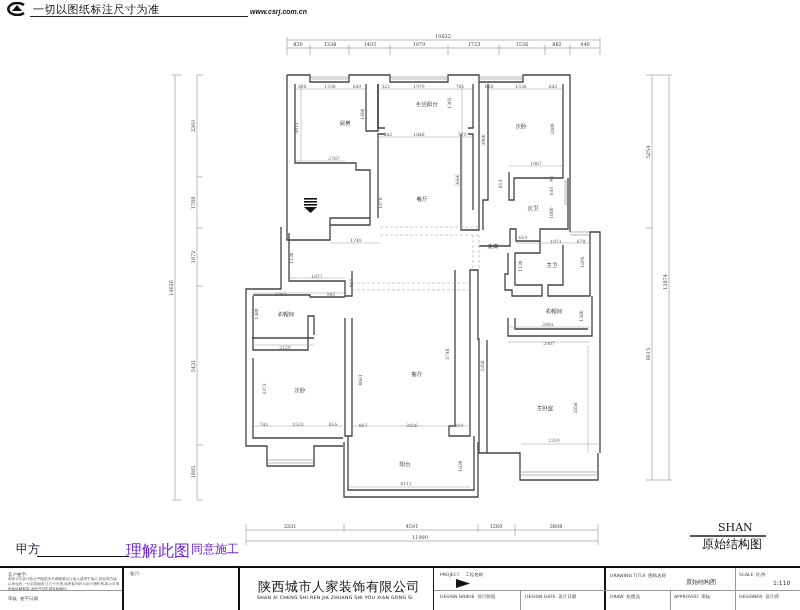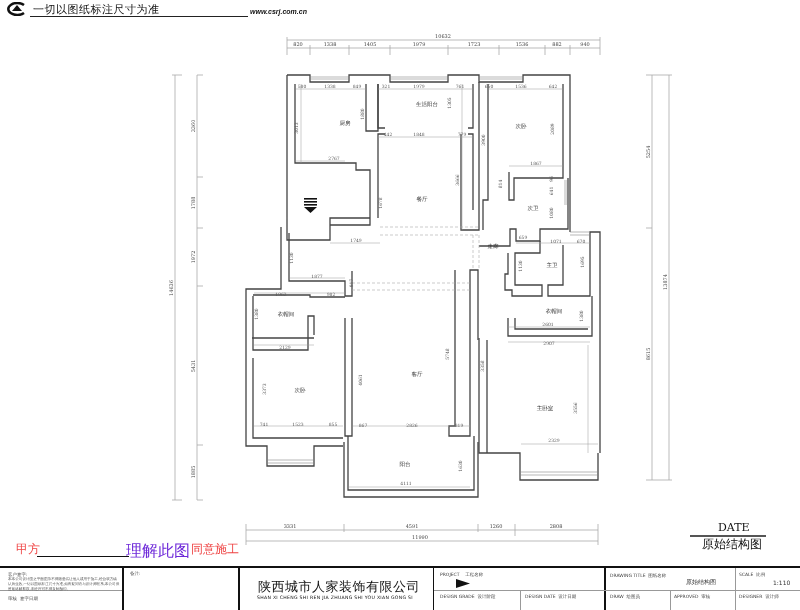--- a/index.html
+++ b/index.html
@@ -6,24 +6,24 @@
   body{width:800px;height:610px;position:relative;overflow:hidden;font-family:"DejaVu Serif",serif;color:#222;}
   .abs{position:absolute;}
   .hdr-title{left:33px;top:2px;font-size:11px;letter-spacing:0.5px;color:#111;font-family:"DejaVu Serif",serif;}
   .hdr-line{left:30px;top:16px;width:218px;height:1px;background:#222;}
   .hdr-url{left:250px;top:8px;font-size:7px;font-weight:bold;font-style:italic;font-family:"Liberation Sans",sans-serif;color:#111;}
   .logo{left:4px;top:2px;width:24px;height:14px;}
   svg text{font-family:"DejaVu Serif",serif;}
   .plan-en{left:718px;top:521px;font-size:11px;color:#111;}
   .plan-line{left:690px;top:535px;width:76px;height:2px;background:#555;}
   .plan-cn{left:702px;top:536px;font-size:12px;color:#111;}
-  .party{left:16px;top:541px;font-size:12px;color:#ef4444;}
+  .party{left:16px;top:541px;font-size:12px;color:#0f172a;}
   .party-line{left:37px;top:556px;width:92px;height:1px;background:#111;}
   .understand{left:126px;top:541px;font-size:16px;color:#6d28d9;}
-  .agree{left:191px;top:541px;font-size:12px;color:#ef4444;}
+  .agree{left:191px;top:541px;font-size:12px;color:#6d28d9;}
   .tb{left:0;top:566px;width:800px;height:44px;border-top:2px solid #111;}
   .tb-cell{position:absolute;font-size:4.5px;color:#444;font-family:"DejaVu Sans",sans-serif;}
   .vline{position:absolute;background:#111;}
   .hline{position:absolute;background:#999;height:1px;}
   .company-cn{left:258px;top:578px;font-size:13px;font-weight:normal;color:#111;font-family:"DejaVu Sans",sans-serif;letter-spacing:0.5px;}
   .company-en{left:257px;top:595px;font-size:4.6px;color:#111;font-family:"DejaVu Sans",sans-serif;letter-spacing:0.3px;}
   .note{left:124px;top:573px;width:112px;font-size:3.6px;line-height:5px;color:#555;font-family:"DejaVu Sans",sans-serif;}
 </style>
 </head>
 <body>
@@ -268,21 +268,21 @@
   </g>
 
   <g>
     <rect x="304" y="198" width="13" height="1.6" fill="#111"></rect>
     <rect x="304" y="201" width="13" height="1.6" fill="#111"></rect>
     <rect x="304" y="204" width="13" height="1.6" fill="#111"></rect>
     <polygon points="304,207 317,207 310.5,213" fill="#111"></polygon>
   </g>
 </svg>
 
-<div class="abs plan-en">DATE</div>
+<div class="abs plan-en">SHAN</div>
 <div class="abs plan-line"></div>
 <div class="abs plan-cn">原始结构图</div>
 
 <div class="abs party">甲方</div>
 <div class="abs party-line"></div>
 <div class="abs understand">理解此图</div>
 <div class="abs agree">同意施工</div>
 
 <div class="abs tb">
   <div class="vline" style="left:122px;top:0;width:2px;height:44px;"></div>

